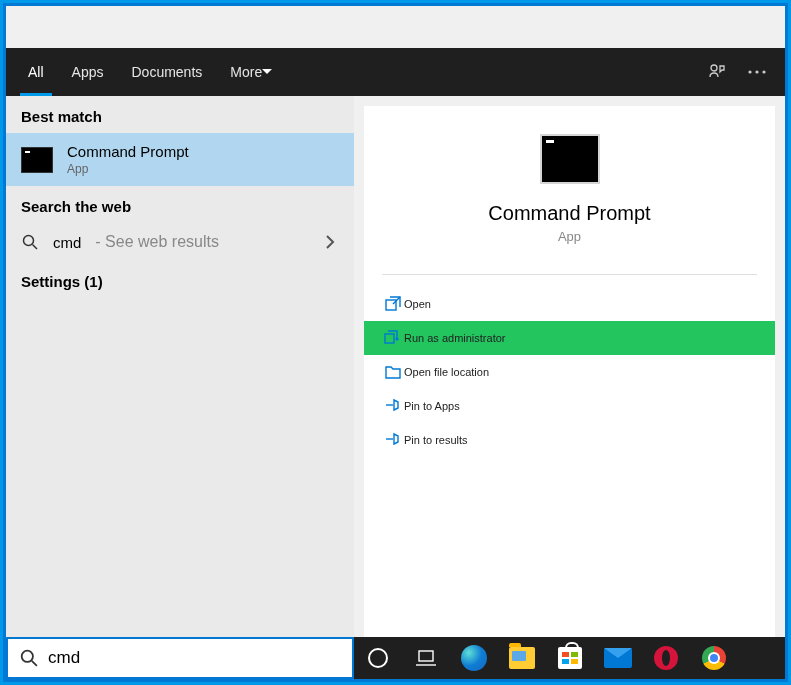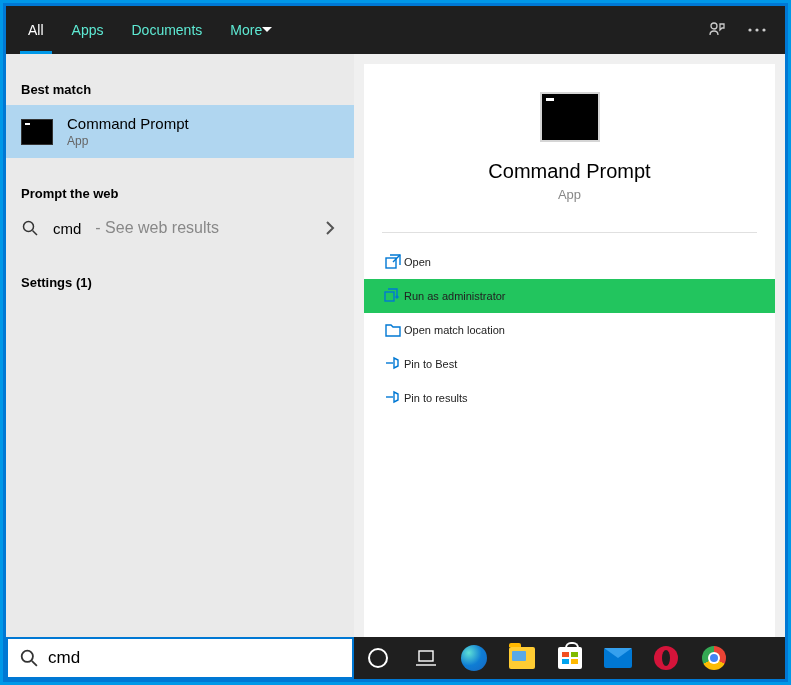--- a/index.html
+++ b/index.html
@@ -26,28 +26,29 @@
       display: flex;
       flex-direction: column;
     }
     .topbar {
       background: #1f1f1f;
       height: 48px;
       display: flex;
       align-items: center;
       padding: 0 8px;
       color: #fff;
+      margin-top: 42px;
     }
     .topbar-tab {
       padding: 0 14px;
       height: 100%;
       display: flex;
       align-items: center;
       font-size: 14px;
-      color: #5eead4;
+      color: #e5e5e5;
       position: relative;
       cursor: default;
     }
     .topbar-tab.active {
       color: #fff;
     }
     .topbar-tab.active::after {
       content: '';
       position: absolute;
       bottom: 0;
@@ -80,23 +81,23 @@
       display: flex;
       overflow: hidden;
     }
     .left-col {
       width: 348px;
       background: #eaeaea;
       display: flex;
       flex-direction: column;
     }
     .section-label {
-      font-size: 13px;
+      font-size: 15px;
       font-weight: 600;
-      padding: 28px 15px 8px;
+      padding: 12px 15px 8px;
       color: #000;
     }
     .match-item {
       background: #b0d6f0;
       display: flex;
       align-items: center;
       padding: 10px 15px;
       gap: 14px;
     }
     .cmd-thumb-sm {
@@ -378,21 +379,21 @@
   <div class="main">
     <div class="left-col">
       <div class="section-label">Best match</div>
       <div class="match-item">
         <div class="cmd-thumb-sm"></div>
         <div class="match-text">
           <div class="match-title">Command Prompt</div>
           <div class="match-sub">App</div>
         </div>
       </div>
-      <div class="section-label">Prompt the web</div>
+      <div class="section-label">Search the web</div>
       <div class="web-row">
         <div class="search-glyph">
           <svg width="16" height="16" viewBox="0 0 16 16" fill="none" stroke="#333" stroke-width="1.5">
               <circle cx="6.5" cy="6.5" r="5"></circle>
               <line x1="10.5" y1="10.5" x2="15" y2="15"></line>
             </svg>
         </div>
         <span class="web-text">cmd</span>
         <span class="web-sub"> - See web results</span>
         <div class="web-spacer"></div>
@@ -431,30 +432,30 @@
             </svg>
         </div>
         <span>Run as administrator</span>
       </div>
       <div class="action-row">
         <div class="action-icon">
           <svg width="16" height="16" viewBox="0 0 16 16" fill="none" stroke="#0078d4" stroke-width="1.4">
               <path d="M1 3 H6 L8 5 H15 V14 H1 Z"></path>
             </svg>
         </div>
-        <span>Open match location</span>
+        <span>Open file location</span>
       </div>
       <div class="action-row">
         <div class="action-icon">
           <svg width="16" height="16" viewBox="0 0 16 16" fill="none" stroke="#0078d4" stroke-width="1.4">
               <path d="M1 7 H8"></path>
               <path d="M9 2 L9 12 L13 10 L13 4 Z"></path>
             </svg>
         </div>
-        <span>Pin to Best</span>
+        <span>Pin to Apps</span>
       </div>
       <div class="action-row">
         <div class="action-icon">
           <svg width="16" height="16" viewBox="0 0 16 16" fill="none" stroke="#0078d4" stroke-width="1.4">
               <path d="M1 7 H8"></path>
               <path d="M9 2 L9 12 L13 10 L13 4 Z"></path>
             </svg>
         </div>
         <span>Pin to results</span>
       </div>

